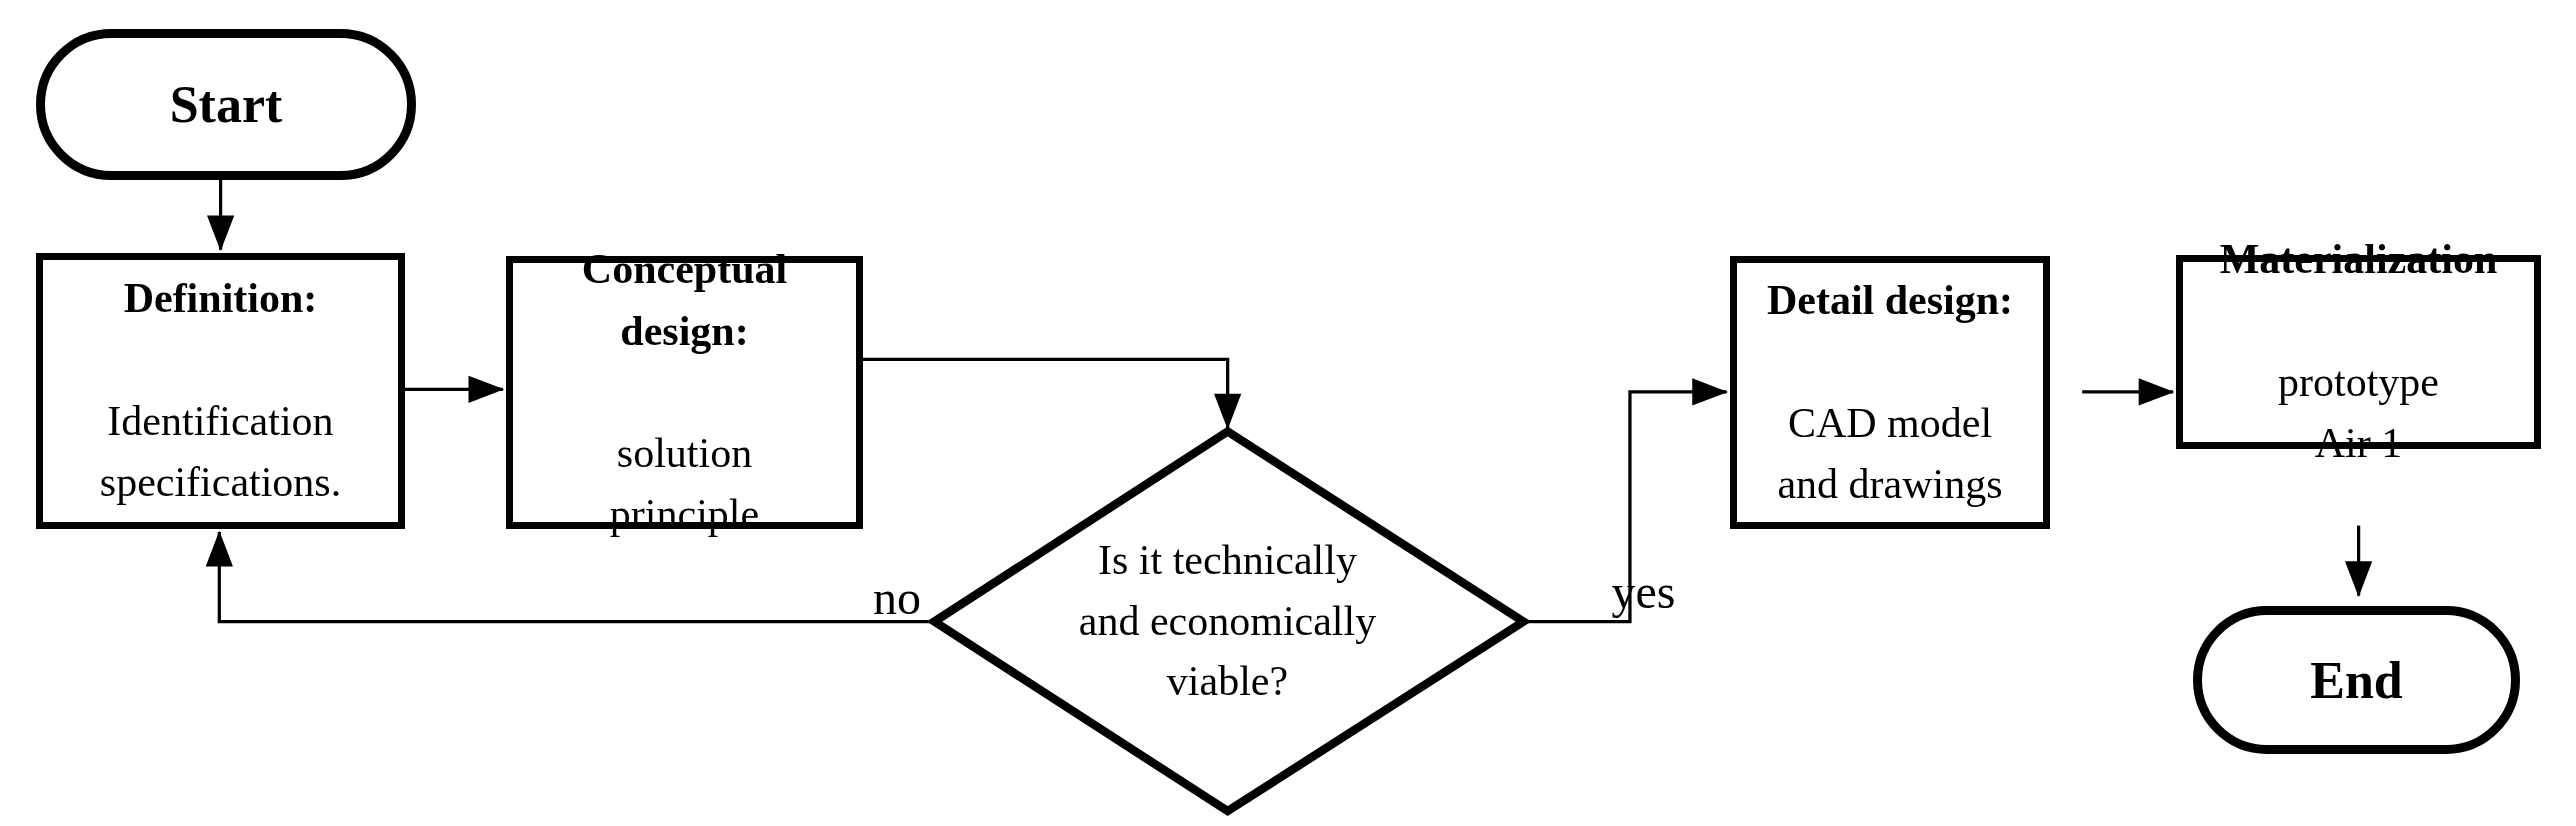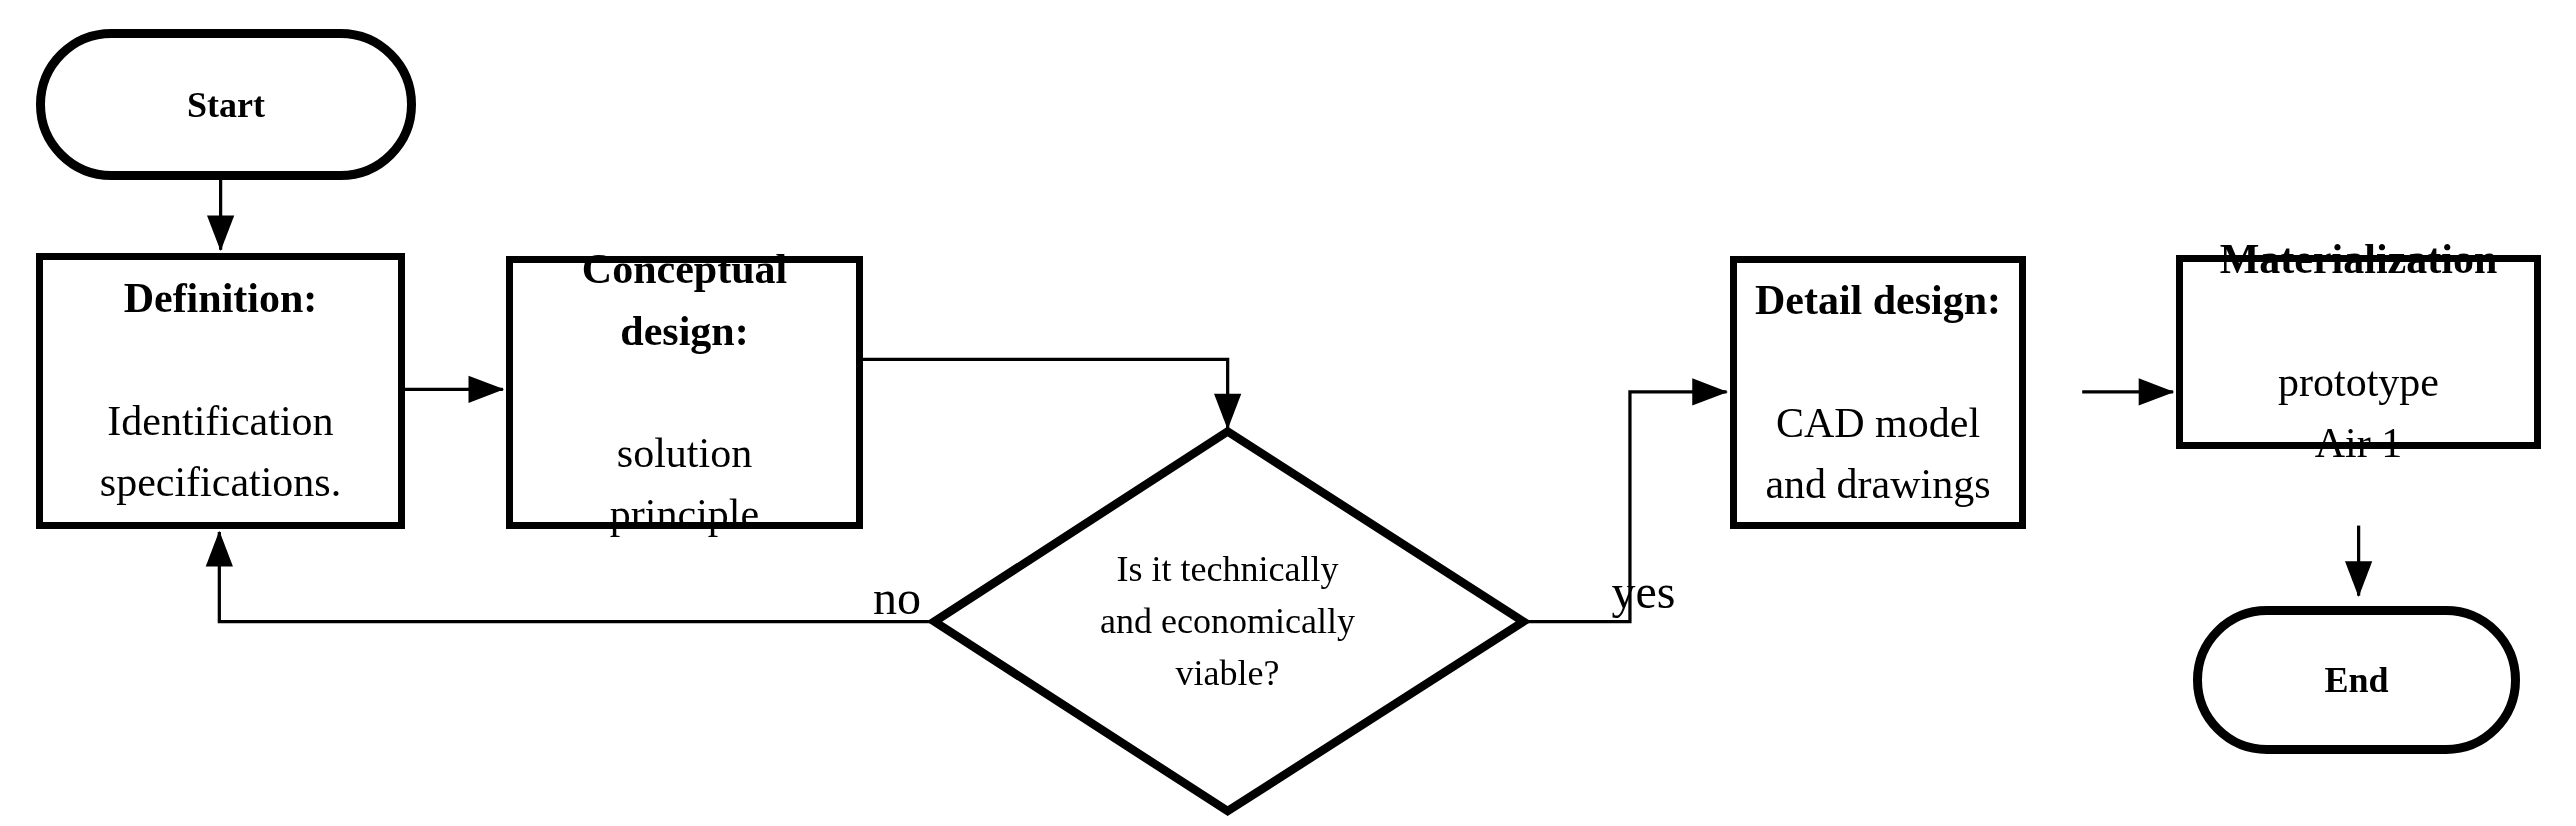--- a/index.html
+++ b/index.html
@@ -58,31 +58,31 @@
   .node-title {
     display: block;
     font-weight: bold;
     white-space: pre-line;
   }
   .node-body {
     display: block;
     white-space: pre-line;
   }
   .terminator-label {
-    font-size: 36px;
+    font-size: 52px;
     font-weight: bold;
   }
   .decision-text {
     position: absolute;
     box-sizing: border-box;
     display: flex;
     align-items: center;
     justify-content: center;
     text-align: center;
-    font-size: 36px;
+    font-size: 42px;
     line-height: 1.45;
     white-space: pre-line;
     background: transparent;
   }
   .edge-label {
     position: absolute;
     font-size: 48px;
     line-height: 1;
     text-align: center;
   }
@@ -138,21 +138,21 @@
   </div>
 
   <div class="decision-text" style="left:968px; top:517px; width:519px; height:208px;">Is it technically
 and economically
 viable?</div>
 
   <div class="edge-label" style="left:858px; top:574px; width:78px;">no</div>
 
   <div class="edge-label" style="left:1598px; top:568px; width:91px;">yes</div>
 
-  <div class="node rect-node" style="left:1730px; top:256px; width:296px; height:273px;">
+  <div class="node rect-node" style="left:1730px; top:256px; width:320px; height:273px;">
     <div class="node-text">
       <span class="node-title">Detail design:</span>
       <span class="node-body">CAD model
 and drawings</span>
     </div>
   </div>
 
   <div class="node rect-node" style="left:2176px; top:255px; width:365px; height:194px;">
     <div class="node-text">
       <span class="node-title">Materialization</span>

